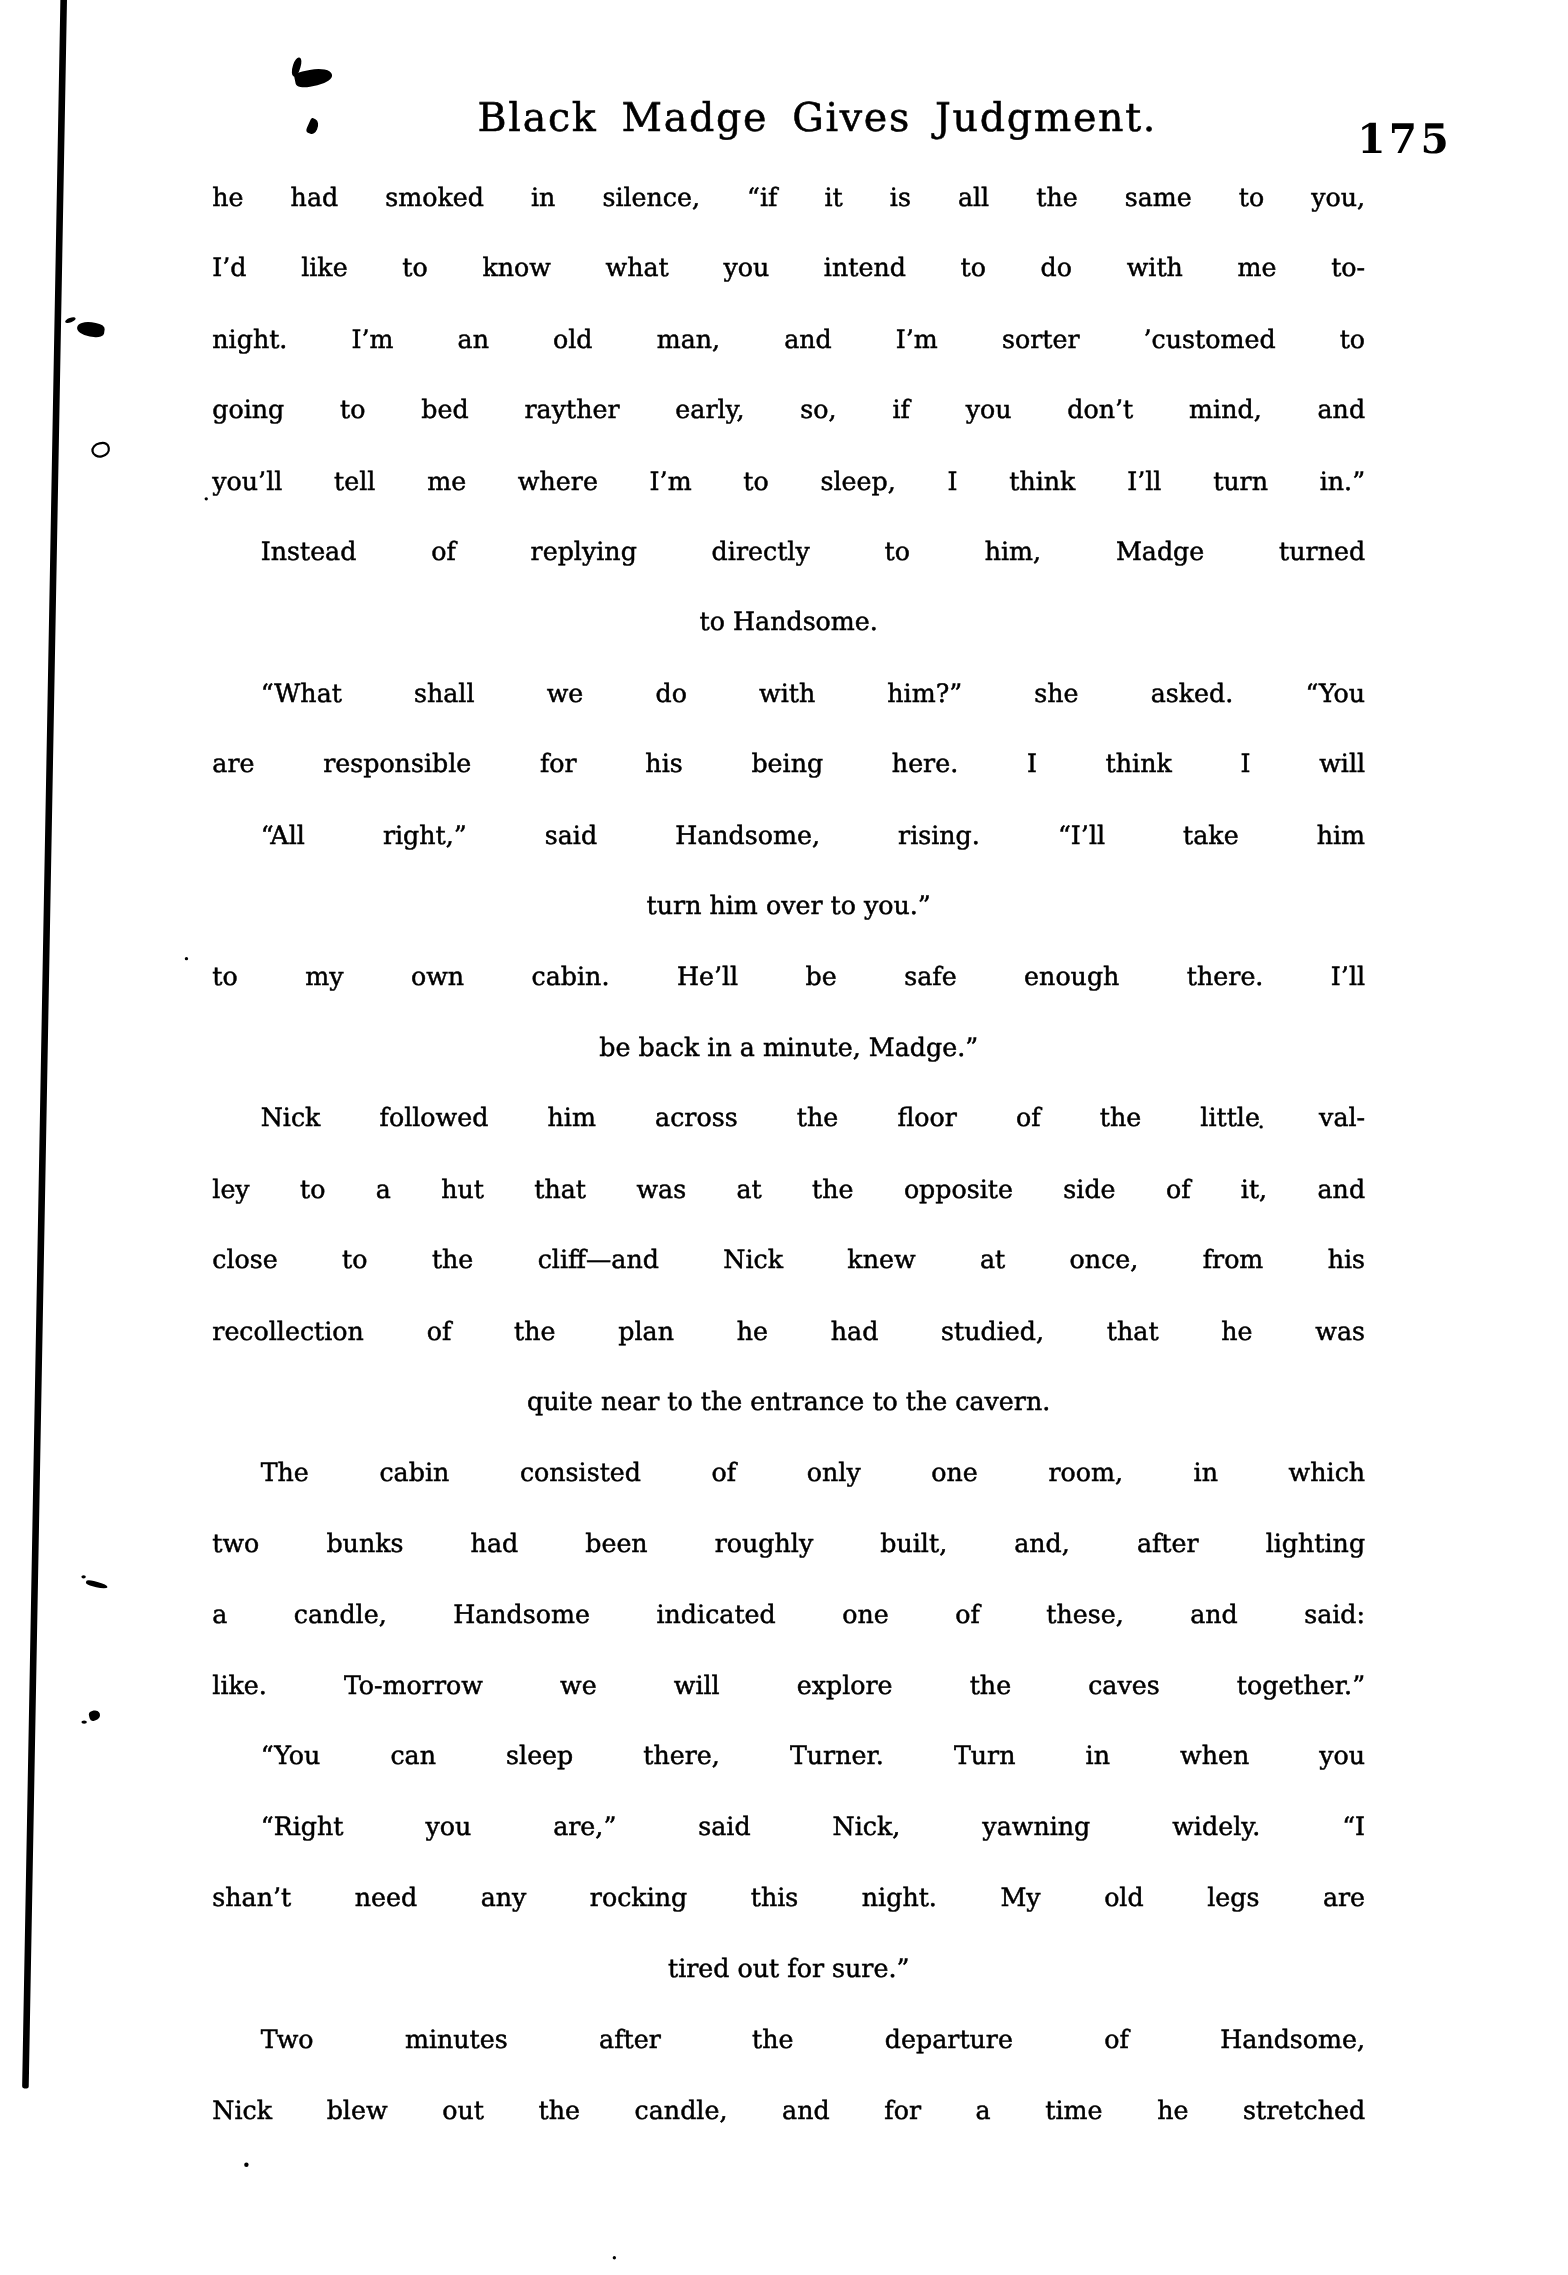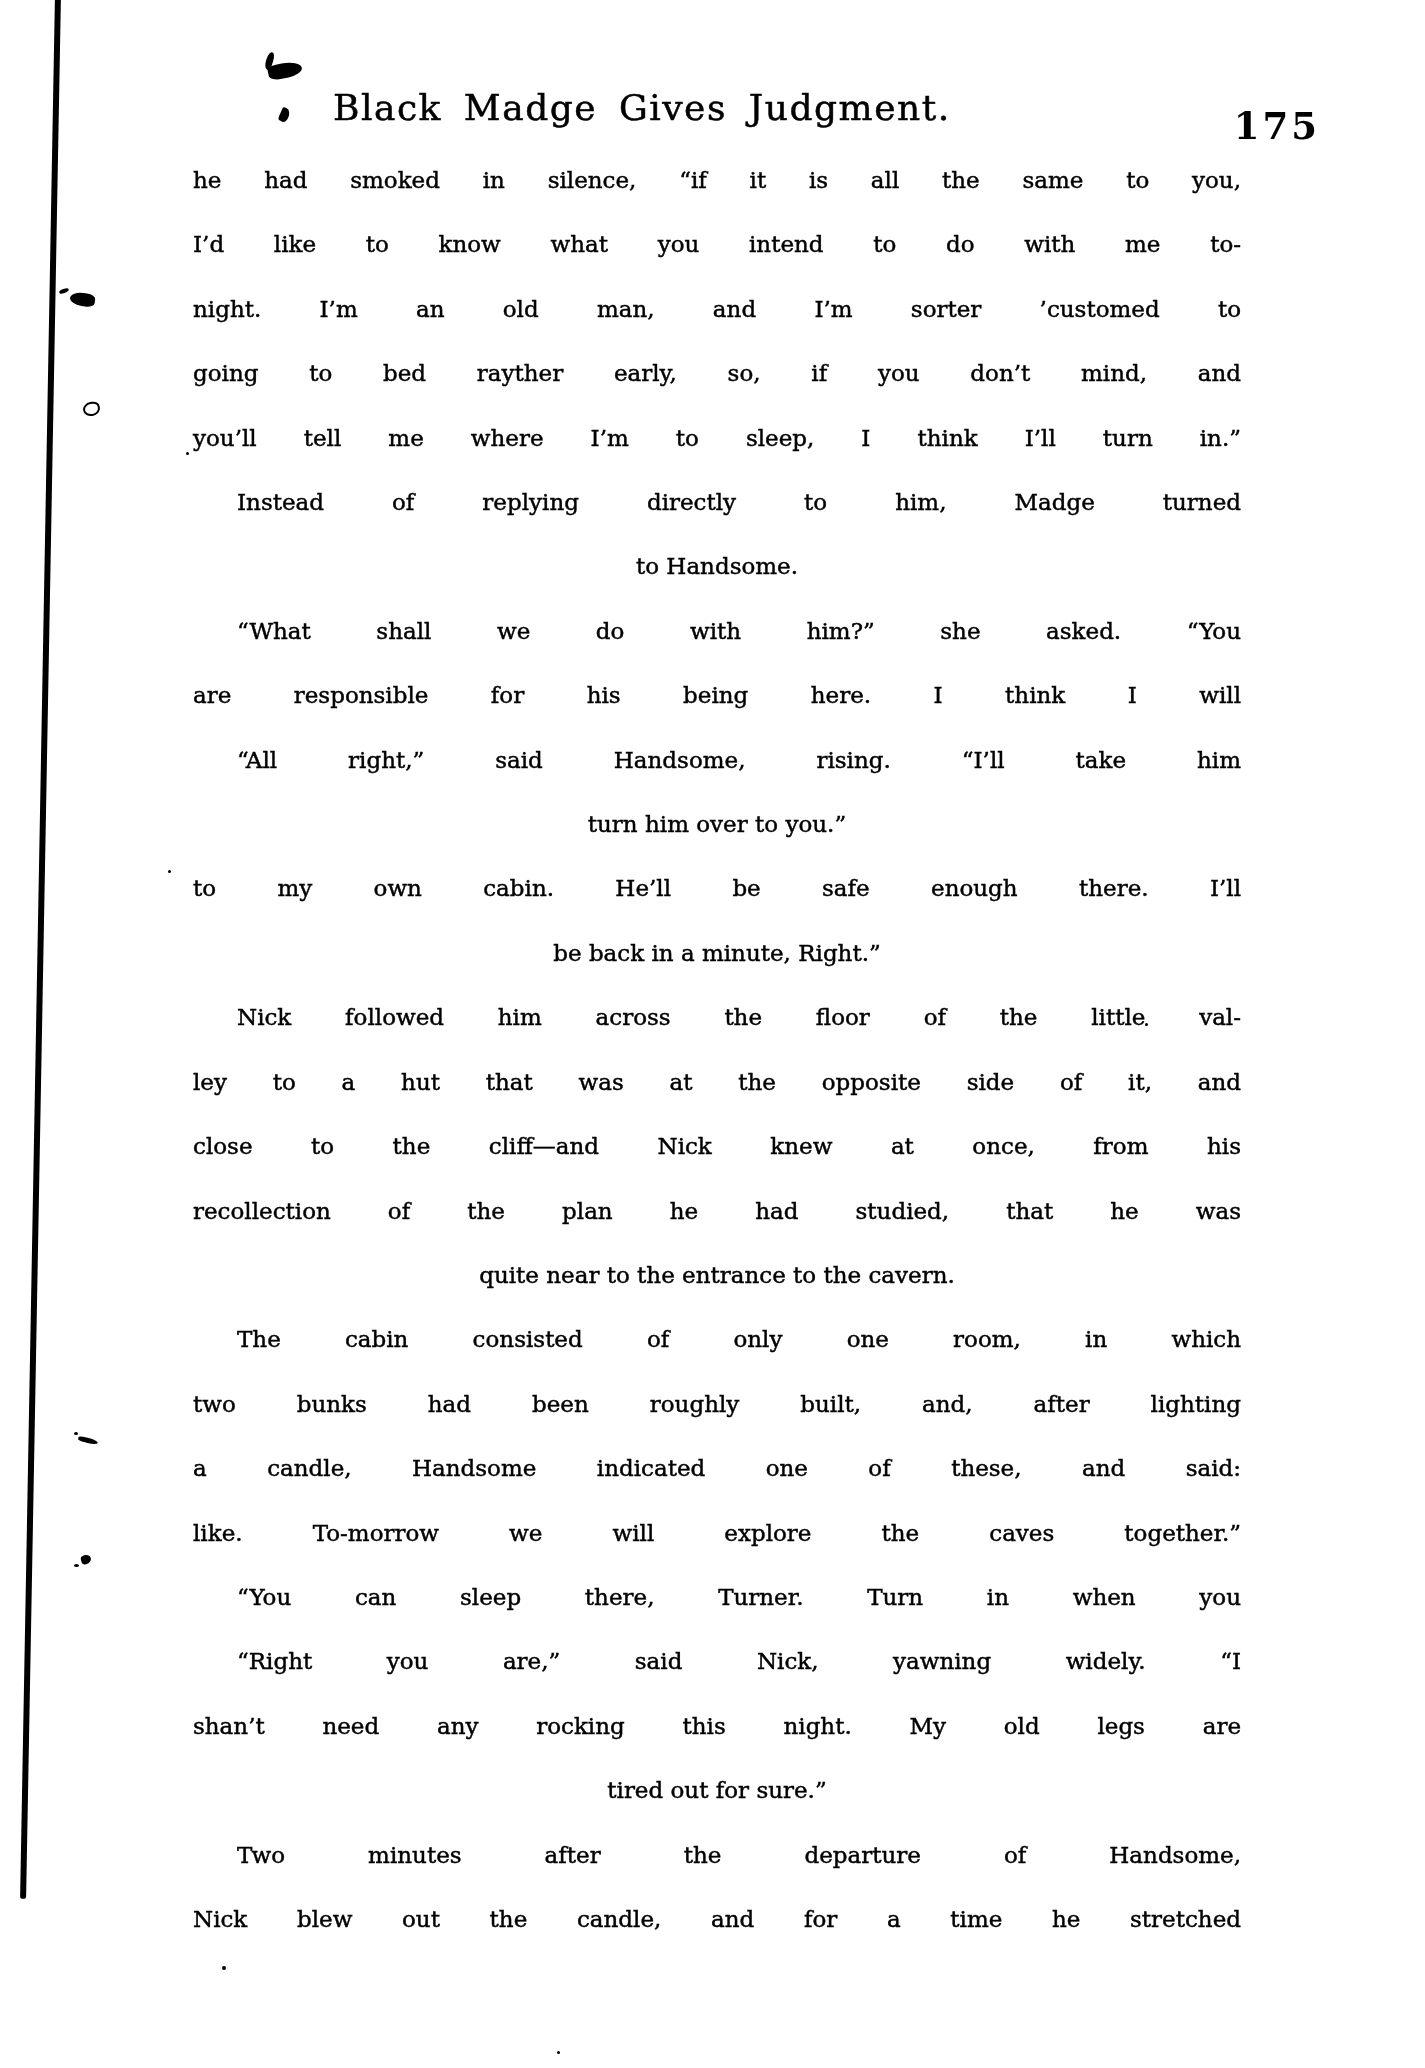--- a/index.html
+++ b/index.html
@@ -34,20 +34,21 @@
     top: 82px;
     width: 1127px;
     height: 60px;
     font-size: 36px;
     line-height: 52px;
   }
   .running-title {
     position: absolute;
     left: 140px;
     width: 820px;
+    text-align: center;
     letter-spacing: 1.5px;
     word-spacing: 9px;
     -webkit-text-stroke: 0.5px #000;
     white-space: nowrap;
   }
   .page-number {
     position: absolute;
     right: 0;
     top: 18px;
     font-size: 37px;
@@ -120,21 +121,21 @@
       <div class="line fill">night.  I’m an old man, and I’m sorter ’customed to</div>
       <div class="line fill">going to bed rayther early, so, if you don’t mind, and</div>
       <div class="line fill">you’ll tell me where I’m to sleep, I think I’ll turn in.”</div>
       <div class="line indent fill">Instead of replying directly to him, Madge turned</div>
       <div class="line">to Handsome.</div>
       <div class="line indent fill">“What shall we do with him?” she asked.  “You</div>
       <div class="line fill">are responsible for his being here.  I think I will</div>
       <div class="line indent fill">“All right,” said Handsome, rising.  “I’ll take him</div>
       <div class="line">turn him over to you.”</div>
       <div class="line fill">to my own cabin.  He’ll be safe enough there.  I’ll</div>
-      <div class="line">be back in a minute, Right.”</div>
+      <div class="line">be back in a minute, Madge.”</div>
       <div class="line indent fill">Nick followed him across the floor of the little val-</div>
       <div class="line fill">ley to a hut that was at the opposite side of it, and</div>
       <div class="line fill">close to the cliff—and Nick knew at once, from his</div>
       <div class="line fill">recollection of the plan he had studied, that he was</div>
       <div class="line">quite near to the entrance to the cavern.</div>
       <div class="line indent fill">The cabin consisted of only one room, in which</div>
       <div class="line fill">two bunks had been roughly built, and, after lighting</div>
       <div class="line fill">a candle, Handsome indicated one of these, and said:</div>
       <div class="line fill">like.  To-morrow we will explore the caves together.”</div>
       <div class="line indent fill">“You can sleep there, Turner.  Turn in when you</div>

